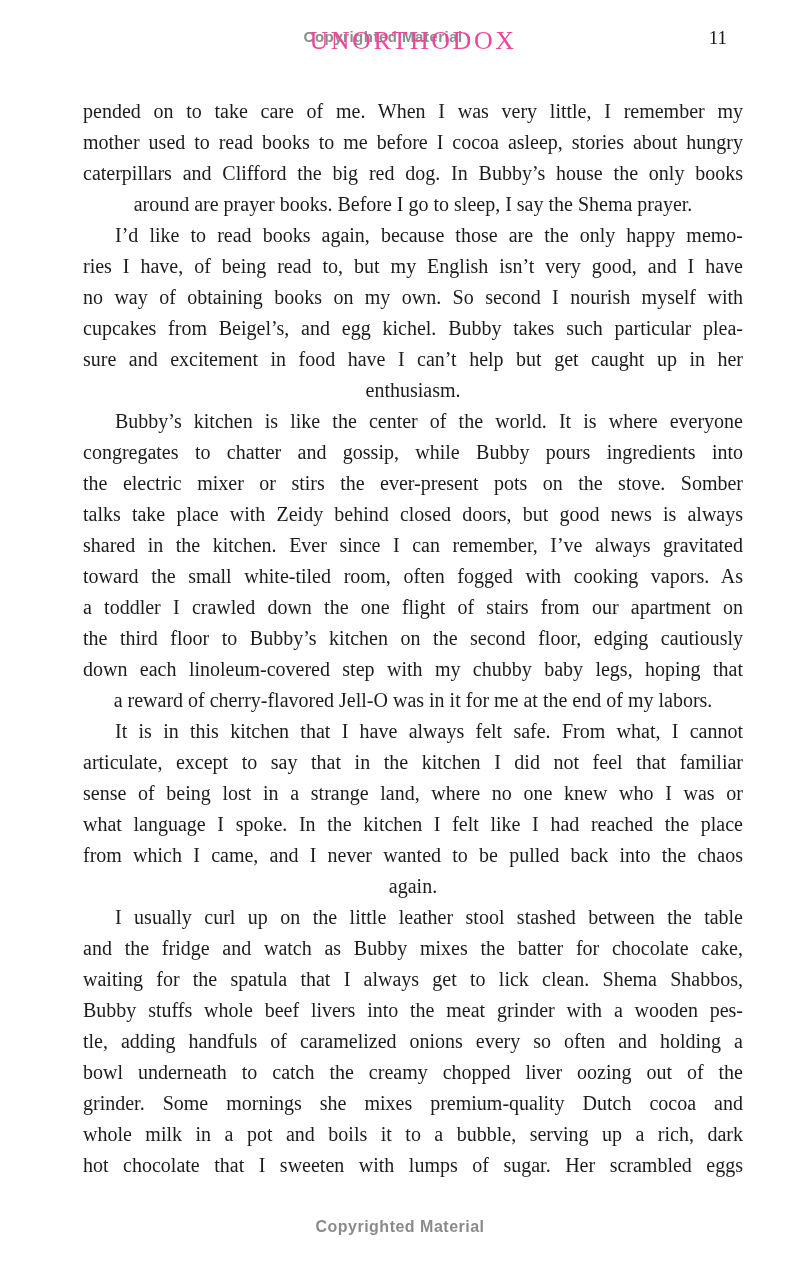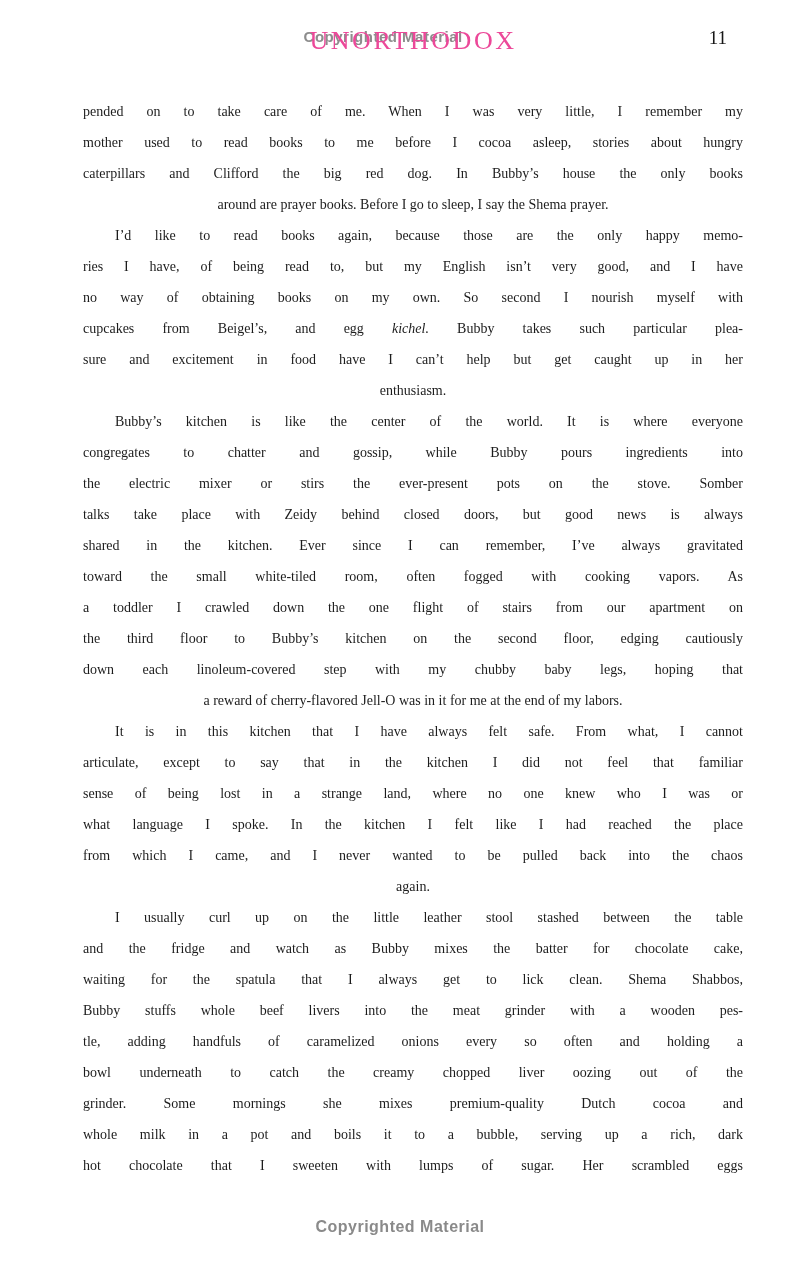--- a/index.html
+++ b/index.html
@@ -62,36 +62,36 @@
     top: 1px;
     font-size: 19px;
     color: #161616;
   }
   
   .body-text {
     position: absolute;
     top: 96px;
     left: 83px;
     width: 660px;
-    font-size: 14px;
+    font-size: 20px;
     line-height: 31px;
     color: #1c1c1c;
   }
   .para { margin: 0; }
   .line {
     height: 31px;
     overflow: visible;
     text-align: center;
   }
   .line.just {
     text-align: justify;
     text-align-last: justify;
   }
   .line.indent { padding-left: 32px; }
-  .it { font-style: italic; }
+  .it { }
   
   .footer {
     position: absolute;
     top: 1218px;
     left: 0;
     width: 800px;
     text-align: center;
   }
   .watermark-bottom {
     font-family: "Liberation Sans", sans-serif;

